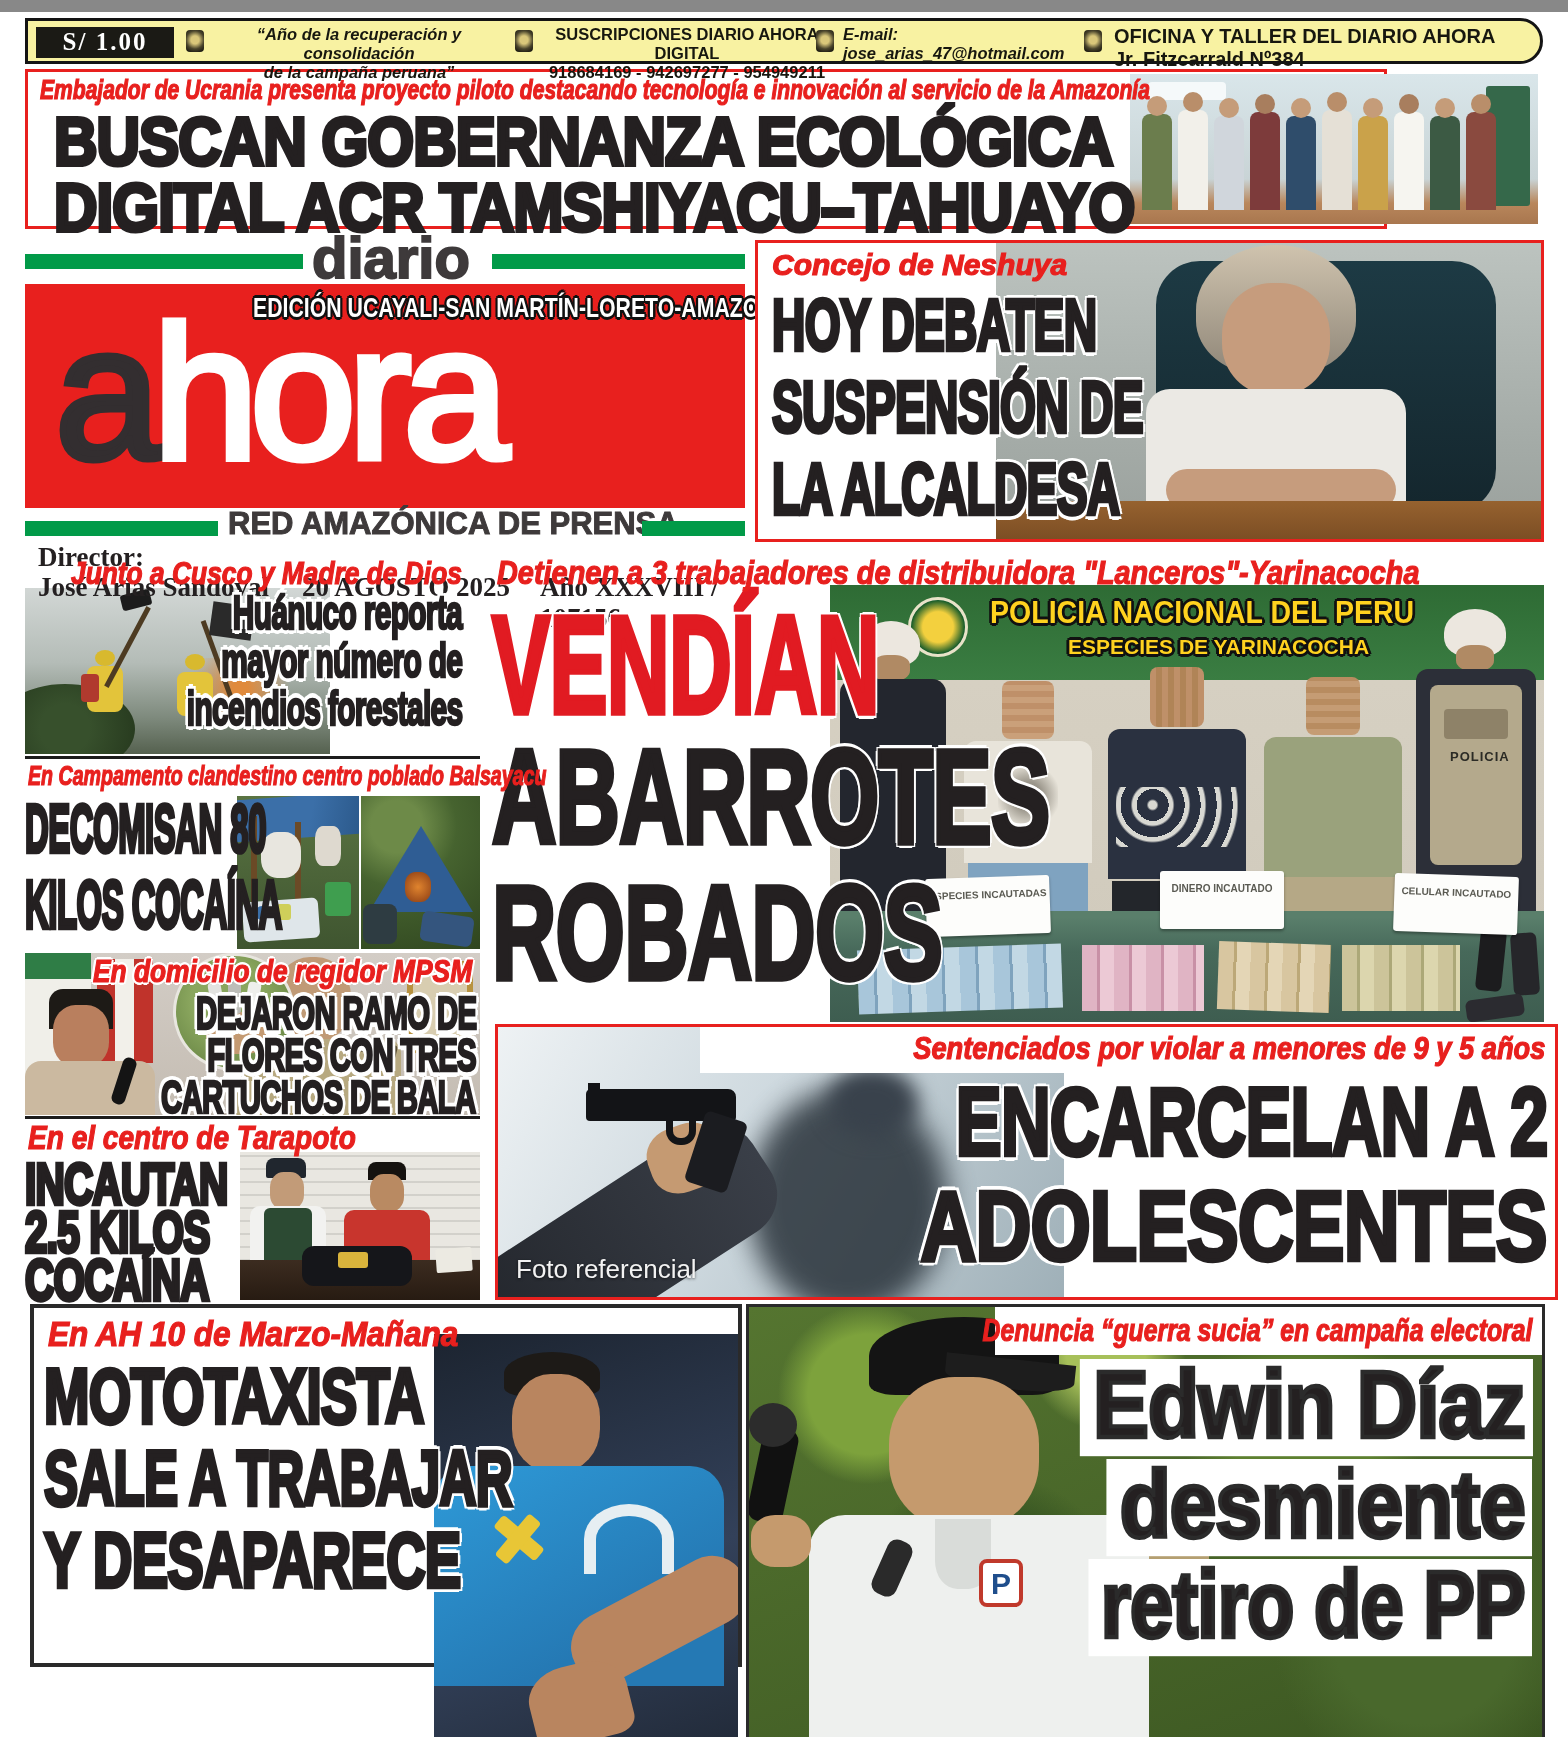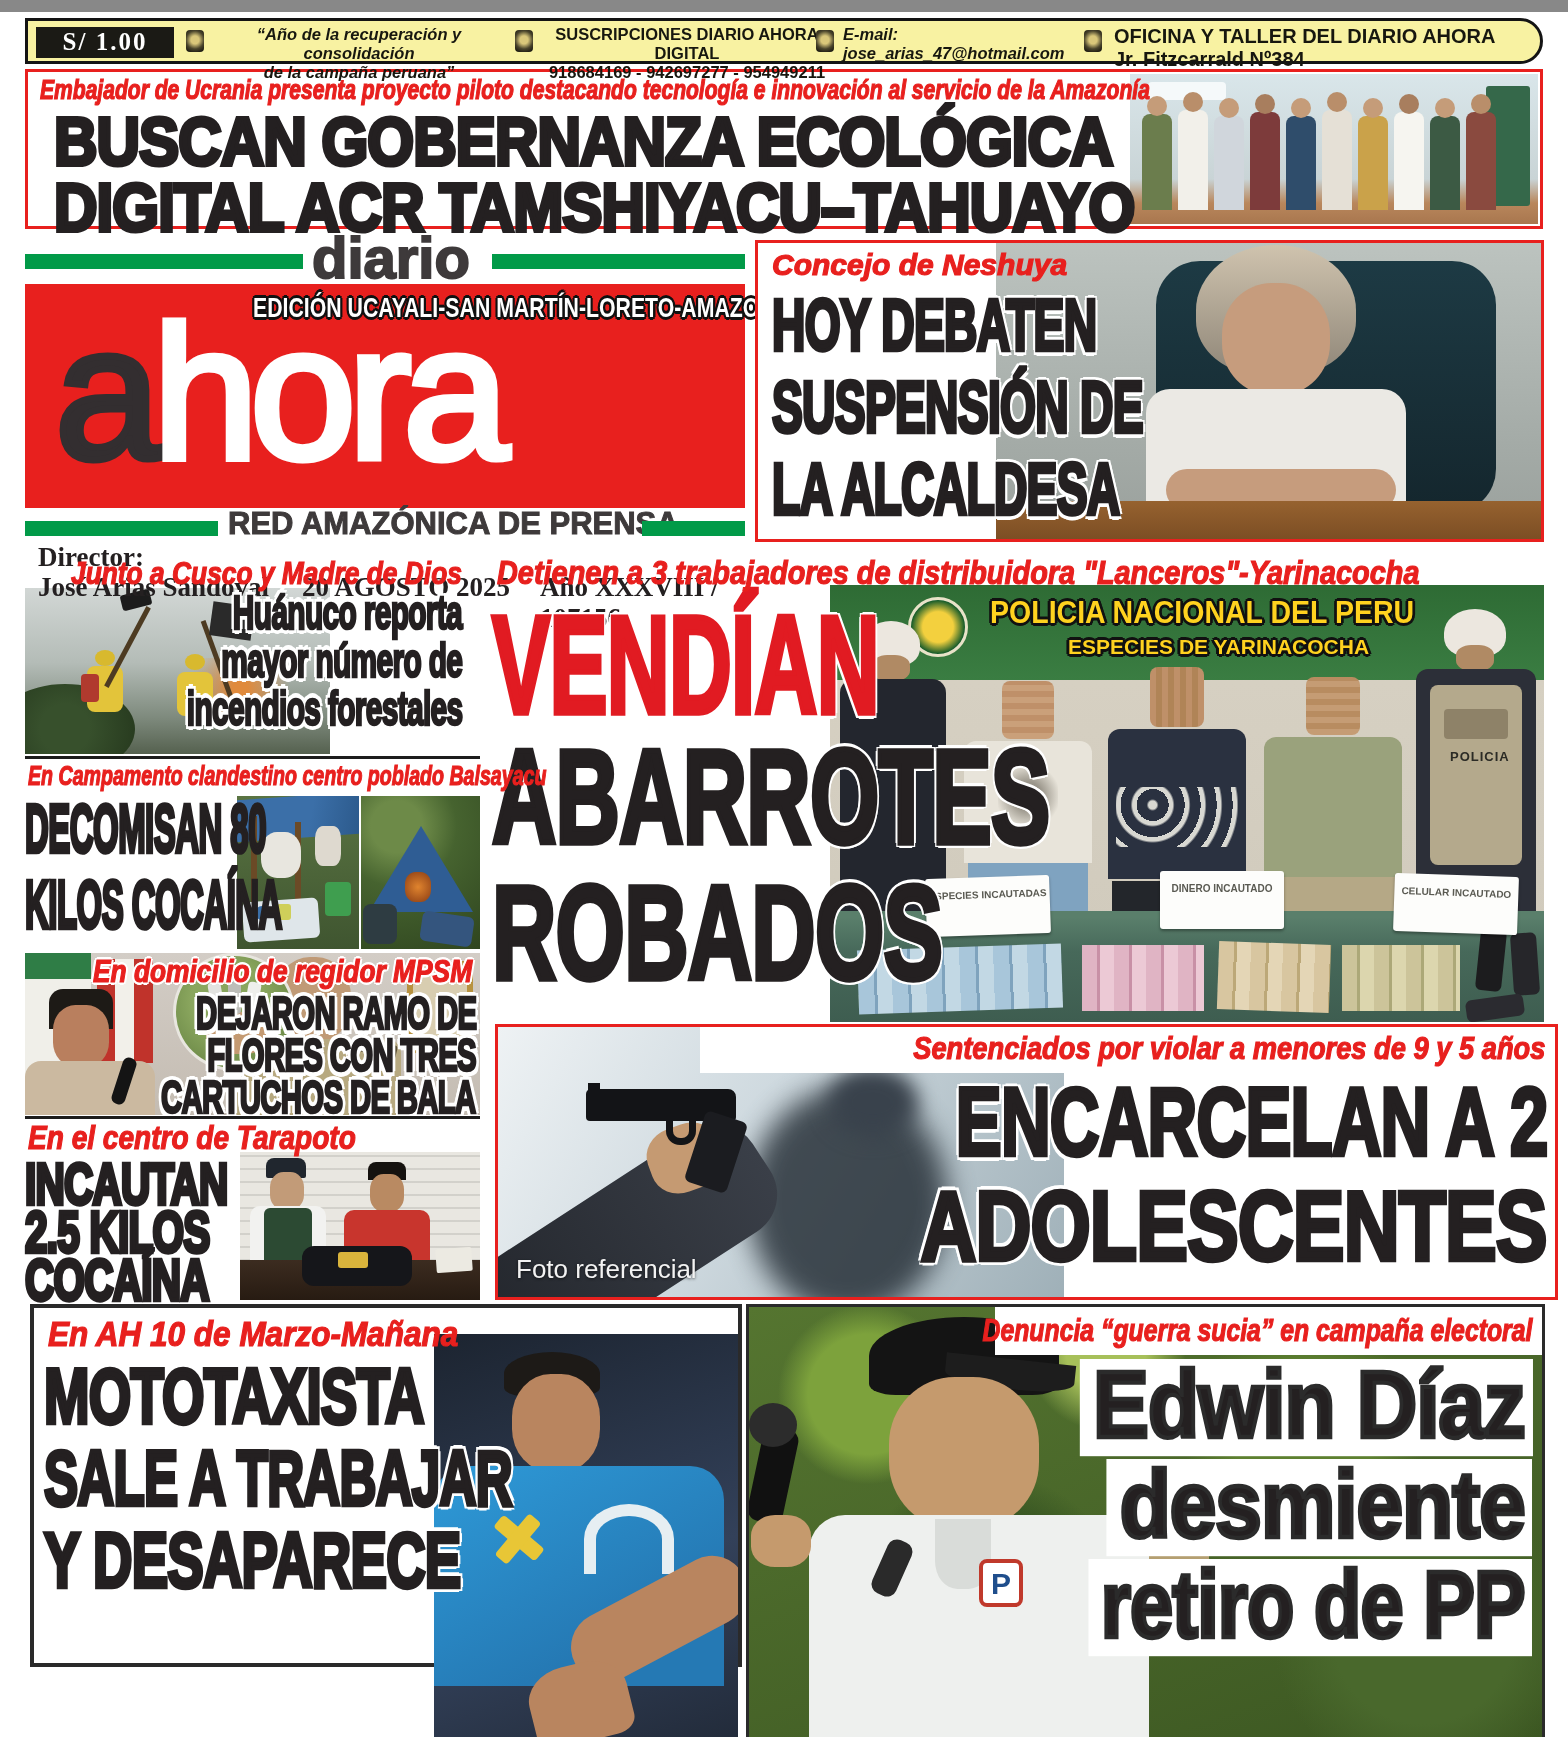--- a/index.html
+++ b/index.html
@@ -52,21 +52,21 @@
       <div>E-mail:</div>
       <div>jose_arias_47@hotmail.com</div>
     </div>
     <div class="bullet" style="left:1056px;top:9px"></div>
     <div class="abs" style="left:1086px;top:4px;width:420px;color:#17170f;font-weight:700;font-size:20px;line-height:1.15">
       <div>OFICINA Y TALLER DEL DIARIO AHORA</div>
       <div>Jr. Fitzcarrald Nº384</div>
     </div>
   </div>
 
-  <div class="abs" style="left:25px;top:57px;width:1518px;height:160px;border:3px solid #e8201e;background:#fff;z-index:2">
+  <div class="abs" style="left:25px;top:57px;width:1362px;height:160px;border:3px solid #e8201e;background:#fff;z-index:2">
     <div class="kick lt thk1" style="left:12px;top:5px;font-size:27px;transform:scaleX(.78)">Embajador de Ucrania presenta proyecto piloto destacando tecnología e innovación al servicio de la Amazonía</div>
     <div class="hl lt thk2" style="left:26px;top:38px;font-size:64px;transform:scale(.94,1.06)">BUSCAN GOBERNANZA ECOLÓGICA</div>
     <div class="hl lt thk2" style="left:26px;top:104px;font-size:64px;transform:scale(.94,1.06)">DIGITAL ACR TAMSHIYACU–TAHUAYO</div>
 
     <div class="ph" style="left:1102px;top:2px;width:408px;height:150px;background:linear-gradient(180deg,#d9e6ea 0%,#c9d4d6 70%,#b9875c 86%,#a8764e 100%)">
       <div class="abs" style="left:18px;top:8px;width:78px;height:18px;background:#f5f9fa;border-radius:4px"></div>
       <div class="abs" style="left:356px;top:12px;width:44px;height:120px;background:#35684a;border-radius:3px"></div>
 
       <div class="abs" style="left:8px;top:34px;width:392px;height:106px">
         <div class="abs" style="left:4px;top:6px;width:30px;height:96px;background:#6b7d4d;border-radius:8px 8px 0 0"></div>

